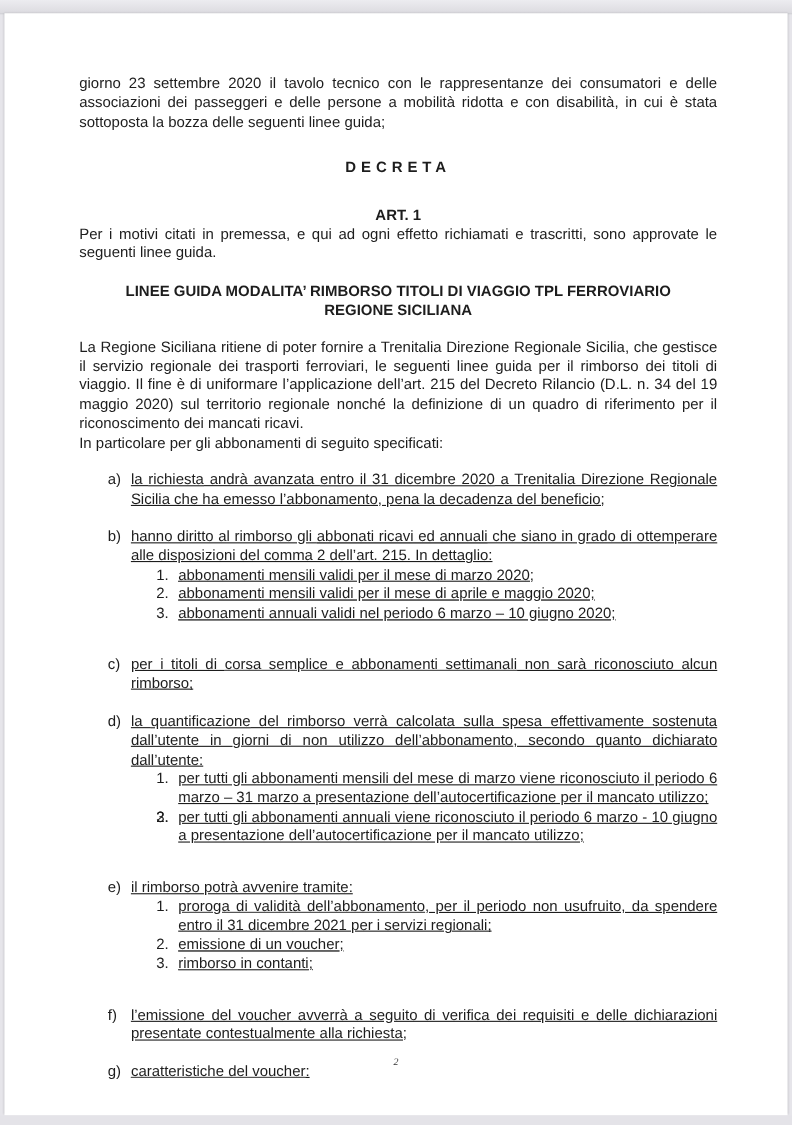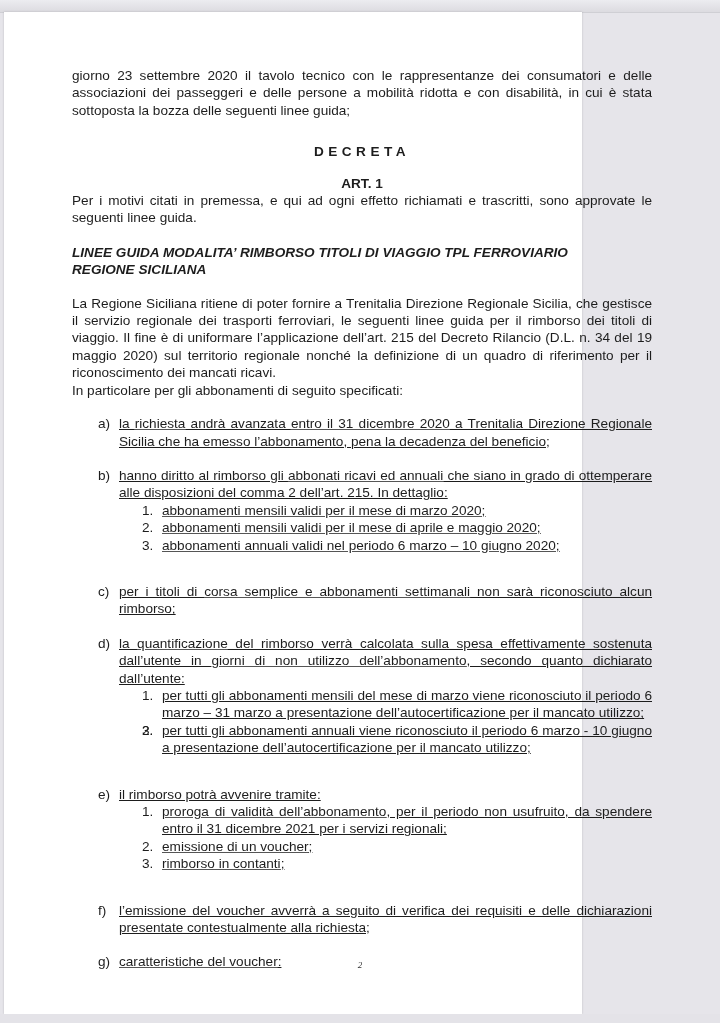--- a/index.html
+++ b/index.html
@@ -9,32 +9,32 @@
       font-family: "Liberation Sans", sans-serif;
       color: #1d1d1d;
       position: relative;
     }
     .topbar {
       position: absolute; left: 0; top: 0; width: 720px; height: 12px;
       background: linear-gradient(#ececf0, #dcdbe0);
       border-bottom: 1px solid #cfcfd4;
     }
     .page {
-      position: absolute; left: 4px; top: 12px; width: 578px; height: 1002px;
+      position: absolute; left: 4px; top: 12px; width: 712px; height: 1002px;
       background: #ffffff;
       box-shadow: 0 0 2px rgba(0,0,0,0.18);
     }
     .content {
       position: absolute; left: 68px; top: 55px; width: 580px;
       font-size: 13.6px; line-height: 17.4px;
     }
     p { margin: 0; text-align: justify; }
     .decreta { letter-spacing: 4.5px; font-weight: bold; text-align: center; margin-top: 24px; font-size: 13.6px; }
-    .art { font-weight: bold; text-align: center; margin-top: 14px; }
-    .heading { font-weight: bold; margin-top: 17px; font-style: italic; }
+    .art { font-weight: bold; text-align: center; margin-top: 26px; }
+    .heading { font-weight: bold; text-align: center; margin-top: 17px; }
     .intro { margin-top: 16px; }
     .list { margin-top: 16px; }
     .item { position: relative; padding-left: 47px; margin-bottom: 17px; }
     .item .marker { position: absolute; left: 26px; top: 0; }
     .item p { text-align: justify; text-decoration: underline; }
     .sub { position: relative; padding-left: 90px; margin-left: -47px; }
     .sub .num { position: absolute; left: 70px; top: 0; }
     u { text-decoration: underline; text-decoration-color: #555; }
     .pagenum {
       position: absolute; left: 0; width: 712px; top: 948px;

